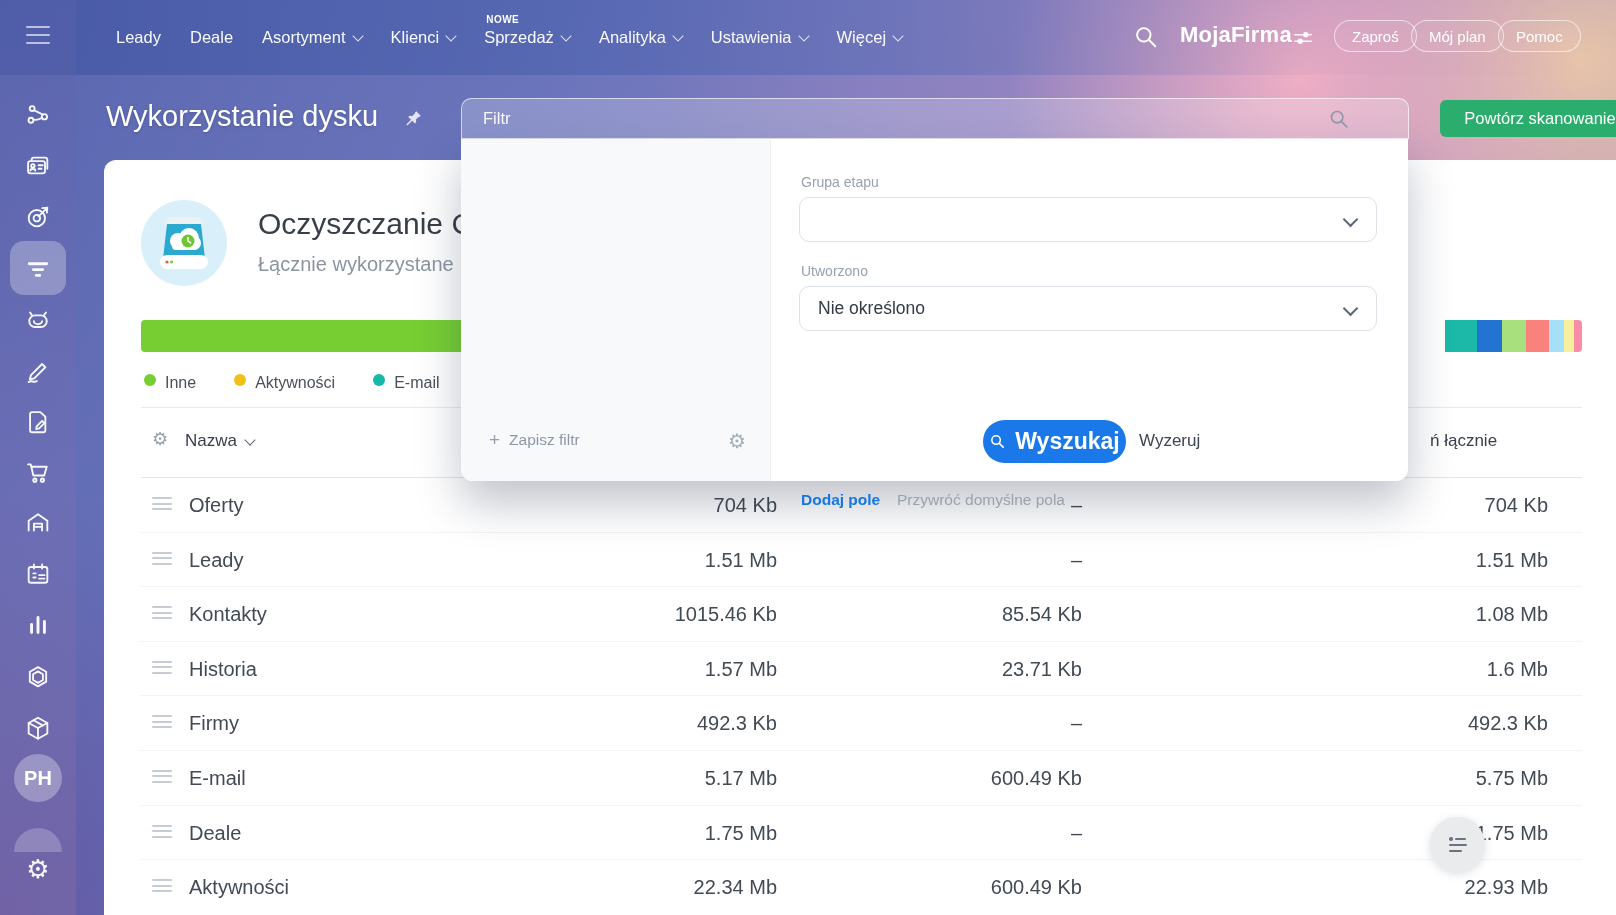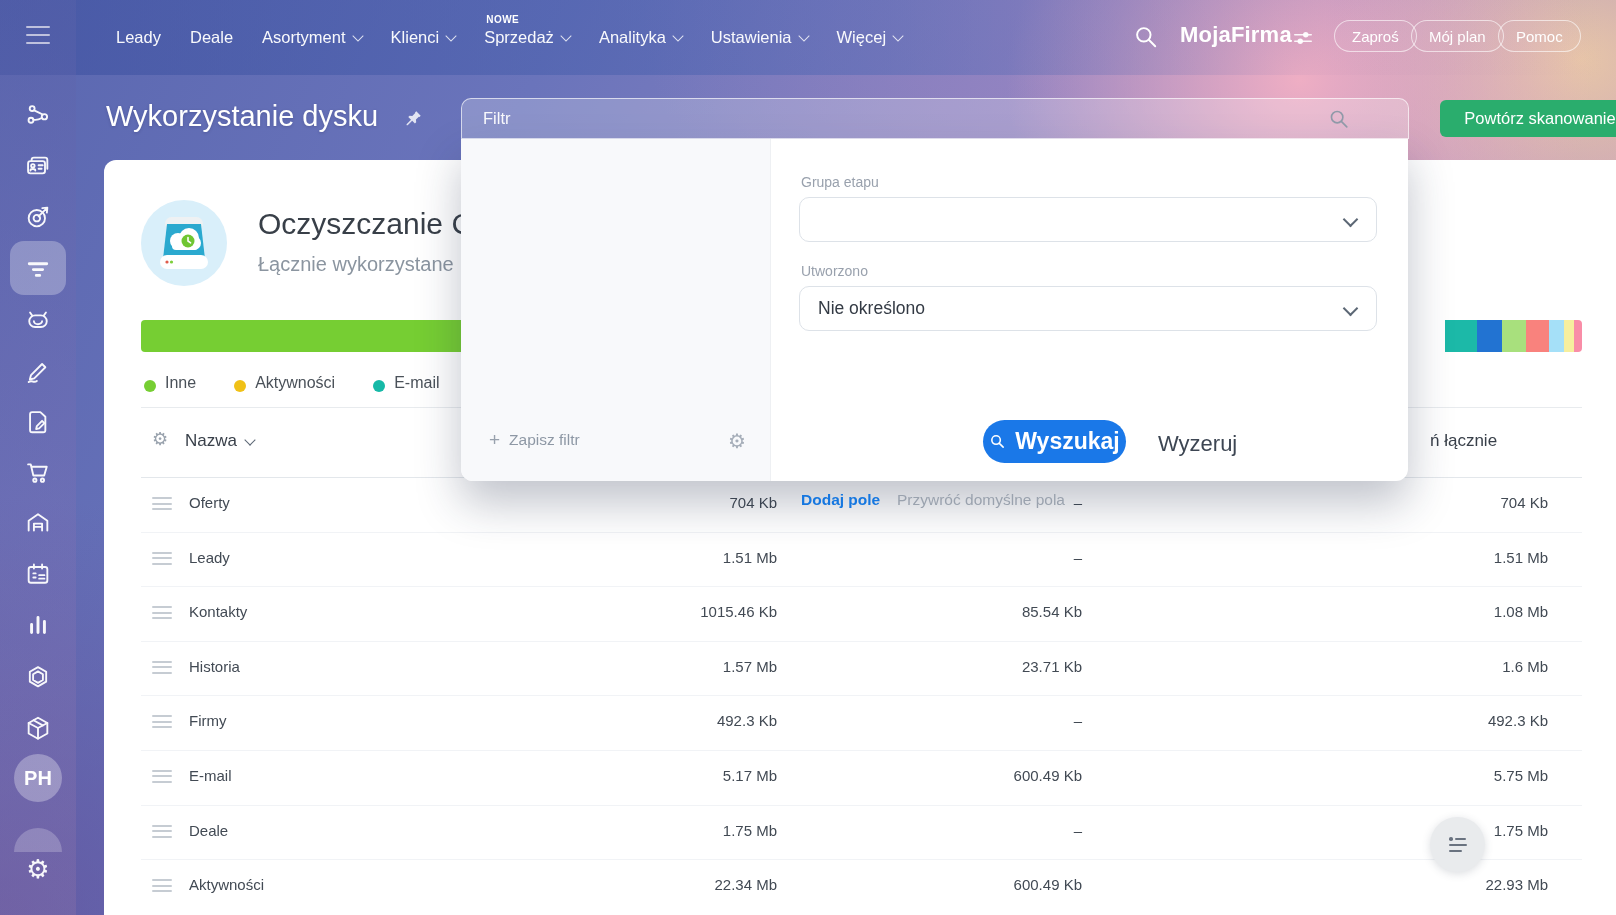--- a/index.html
+++ b/index.html
@@ -56,42 +56,42 @@
   #panel-gear{position:absolute;left:267px;top:290px;color:#a6aeb9;font-size:20px;cursor:pointer;}
   .fld-label{position:absolute;left:340px;color:#99a1ad;font-size:14px;}
   .fld-select{position:absolute;left:338px;width:578px;height:45px;border:1px solid #dde2e8;border-radius:10px;box-sizing:border-box;
       display:flex;align-items:center;padding:0 18px;cursor:pointer;background:#fff;}
   .fld-select .val{color:#333a44;font-size:17.5px;}
   .chev-lg{position:absolute;right:20px;top:16px;width:9px;height:9px;border-right:2px solid #5c6775;border-bottom:2px solid #5c6775;transform:rotate(45deg);}
   #add-field{position:absolute;left:340px;top:352px;color:#1677e0;font-size:15.5px;font-weight:bold;cursor:pointer;}
   #restore-fields{position:absolute;left:436px;top:352px;color:#9aa2ae;font-size:15.5px;cursor:pointer;}
   #search-btn{position:absolute;left:522px;top:281px;width:143px;height:43px;background:#1a78e8;border:none;border-radius:22px;
       color:#fff;font-size:23px;font-weight:bold;display:flex;align-items:center;justify-content:center;gap:9px;cursor:pointer;font-family:inherit;}
-  #reset-btn{position:absolute;left:697px;top:292px;color:#3d4653;font-size:22px;cursor:pointer;}
+  #reset-btn{position:absolute;left:678px;top:292px;color:#3d4653;font-size:17px;cursor:pointer;}
   
   #card{position:absolute;left:104px;top:160px;width:1512px;height:755px;background:#fff;border-radius:12px 0 0 0;z-index:1;}
   #disk-icon{position:absolute;left:37px;top:40px;width:86px;height:86px;}
   #card-title{position:absolute;left:154px;top:47px;color:#383f48;font-size:30px;}
   #card-subtitle{position:absolute;left:154px;top:93px;color:#8b95a0;font-size:20px;}
   #usage-bar{position:absolute;left:37px;top:160px;width:1441px;height:32px;border-radius:4px;overflow:hidden;display:flex;}
   #usage-bar div{height:32px;}
   #legend{position:absolute;left:40px;top:214px;display:flex;gap:38px;}
-  .lg-item{display:flex;align-items:flex-end;color:#4a5159;font-size:16px;}
+  .lg-item{display:flex;align-items:flex-start;color:#4a5159;font-size:16px;}
   .lg-dot{width:12px;height:12px;border-radius:50%;margin-right:9px;}
   .hline{position:absolute;left:37px;width:1441px;height:1px;background:#e8ebee;}
   #thead-gear{position:absolute;left:48px;top:268px;color:#9aa3ae;font-size:18px;cursor:pointer;}
   #thead-name{position:absolute;left:81px;top:271px;color:#39404a;font-size:17px;display:flex;align-items:center;cursor:pointer;}
   .chev-md{display:inline-block;width:7px;height:7px;border-right:1.7px solid #5c6775;border-bottom:1.7px solid #5c6775;transform:rotate(45deg);margin-left:9px;margin-top:-3px;}
   #thead-total{position:absolute;left:1326px;top:271px;color:#39404a;font-size:17px;white-space:nowrap;}
   #rows{position:absolute;left:37px;top:318px;width:1441px;}
   .t-row{position:relative;height:53.6px;}
   .t-row + .t-row{border-top:1px solid #f1f3f6;}
   .handle{position:absolute;left:11px;top:19px;width:20px;cursor:grab;}
   .handle i{display:block;height:2px;background:#c6ccd3;border-radius:1px;margin-bottom:3.5px;}
-  .t-row span{position:absolute;top:16px;font-size:15px;color:#424a54;white-space:nowrap;}
+  .t-row span{position:absolute;top:16px;font-size:20px;color:#424a54;white-space:nowrap;}
   .c1{left:48px;}
   .c2{left:356px;width:280px;text-align:right;}
   .c3{left:660px;width:281px;text-align:right;}
   .c4{left:1120px;width:287px;text-align:right;}
   
   #fab{position:absolute;left:1430px;top:817px;width:55px;height:55px;border-radius:50%;background:#e9ebed;z-index:12;
       box-shadow:0 2px 8px rgba(60,70,90,.18);cursor:pointer;}
   #fab .ln{position:absolute;left:19px;height:2.6px;background:#6a7380;border-radius:2px;}
   #fab .dot{position:absolute;left:19px;top:20px;width:3.5px;height:3.5px;border-radius:50%;background:#6a7380;}
 </style>

